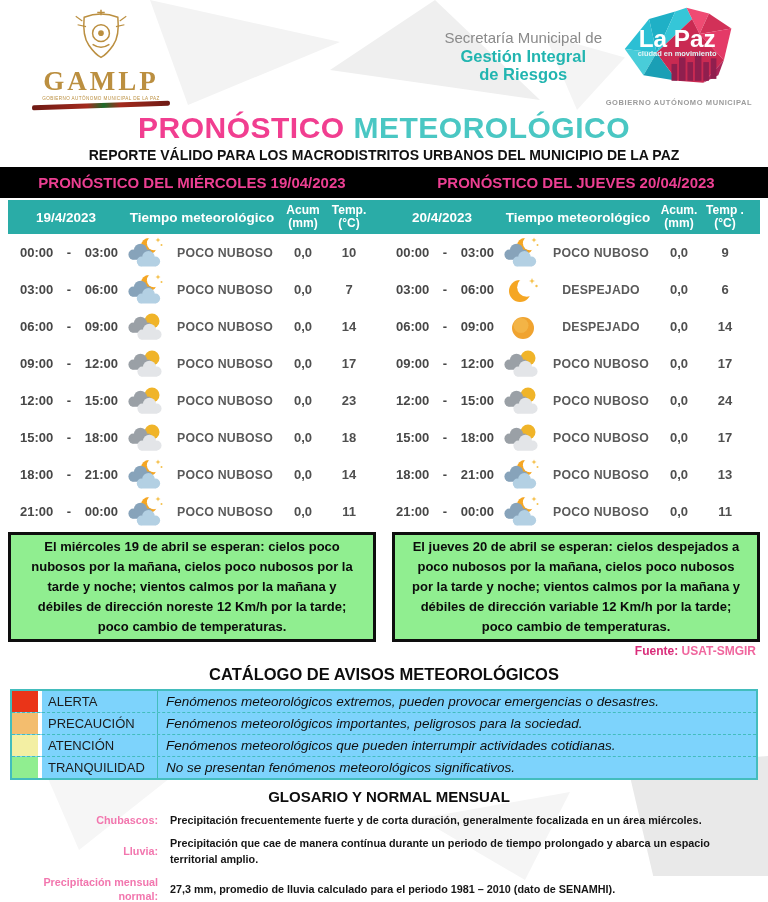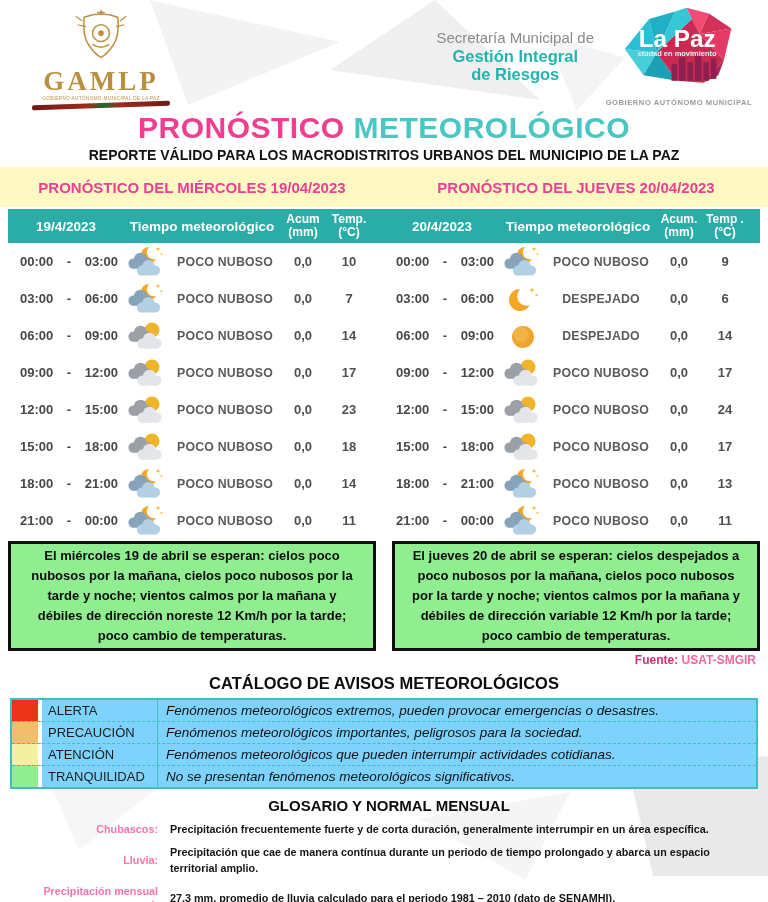--- a/index.html
+++ b/index.html
@@ -15,32 +15,32 @@
   .d6{left:40px;top:760px;width:130px;height:90px;background:#f6f6f6;clip-path:polygon(0 0,100% 20%,30% 100%);}
   .content{position:relative;z-index:1;}
 
   
   .top-header{display:flex;align-items:flex-start;height:104px;padding:6px 14px 0 16px;}
   .gamlp{width:170px;text-align:center;}
   .gamlp-acronym{font-family:"Liberation Serif",serif;font-size:27px;font-weight:700;color:#bb8f40;letter-spacing:3px;line-height:1;}
   .gamlp-caption{font-size:4.6px;color:#bb8f40;letter-spacing:.4px;margin-top:1px;}
   .gamlp-ribbon{margin:2px auto 0;width:138px;height:5px;border-radius:2px;transform:rotate(-2deg);
      background:linear-gradient(90deg,#6e1a14,#a32a1d 40%,#1c6b2a 52%,#a32a1d 64%,#6e1a14);}
-  .secretaria{margin-left:auto;margin-right:10px;padding-top:24px;text-align:center;line-height:1.12;}
+  .secretaria{margin-left:auto;margin-right:2px;padding-top:24px;text-align:center;line-height:1.12;}
   .secretaria .l1{color:#8a8a8a;font-size:15px;}
   .secretaria .l2,.secretaria .l3{color:#22b5b0;font-size:16.5px;font-weight:700;}
   .lapaz{width:150px;text-align:center;}
   .lapaz-caption{font-size:7.5px;color:#9b9b9b;letter-spacing:.6px;margin-top:2px;font-weight:700;}
 
   
   .main-title{text-align:center;font-size:30px;font-weight:800;letter-spacing:.5px;height:36px;line-height:36px;}
   .main-title .t1{color:#f13e90;}
   .main-title .t2{color:#4ac7c3;}
   .report-subtitle{text-align:center;font-size:14px;font-weight:700;color:#111;height:20px;line-height:18px;}
-  .day-band{display:flex;background:#fef9c3;height:40px;align-items:center;margin-top:1px;}
+  .day-band{display:flex;background:#000000;height:31px;align-items:center;margin-top:1px;}
   .day-band .dh{flex:1;text-align:center;color:#ec3f92;font-weight:800;font-size:15px;}
 
   
   .tables-row{display:flex;gap:0;padding:2px 8px 0;}
   .ftable{flex:1;background:#fff;}
   .thead{display:grid;grid-template-columns:116px 156px 46px 46px;background:#2aaca7;color:#fff;
          height:34px;align-items:center;text-align:center;font-weight:700;}
   .thead .date{font-size:13.5px;}
   .thead .tiempo{font-size:13.5px;}
   .thead .small2{font-size:12px;line-height:1.1;}
@@ -651,21 +651,21 @@
           <div class="swatch" style="background:#90ee90"></div>
           <div class="cat-label">TRANQUILIDAD</div>
           <div class="cat-desc">No se presentan fenómenos meteorológicos significativos.</div>
         </div>
       </div>
 
     <div class="glossary">
       <div class="glo-title">GLOSARIO Y NORMAL MENSUAL</div>
       <div class="glo-grid">
           <div class="glo-term">Chubascos:</div>
-          <div class="glo-def">Precipitación frecuentemente fuerte y de corta duración, generalmente interrumpir en un área específica.</div>
+          <div class="glo-def">Precipitación frecuentemente fuerte y de corta duración, generalmente focalizada en un área miércoles.</div>
           <div class="glo-term">Lluvia:</div>
           <div class="glo-def">Precipitación que cae de manera contínua durante un periodo de tiempo prolongado y abarca un espacio territorial amplio.</div>
           <div class="glo-term">Precipitación mensual normal:</div>
           <div class="glo-def">27,3 mm, promedio de lluvia calculado para el periodo 1981 – 2010 (dato de SENAMHI).</div>
         </div>
     </div>
 
   </div>
 </div>
 

